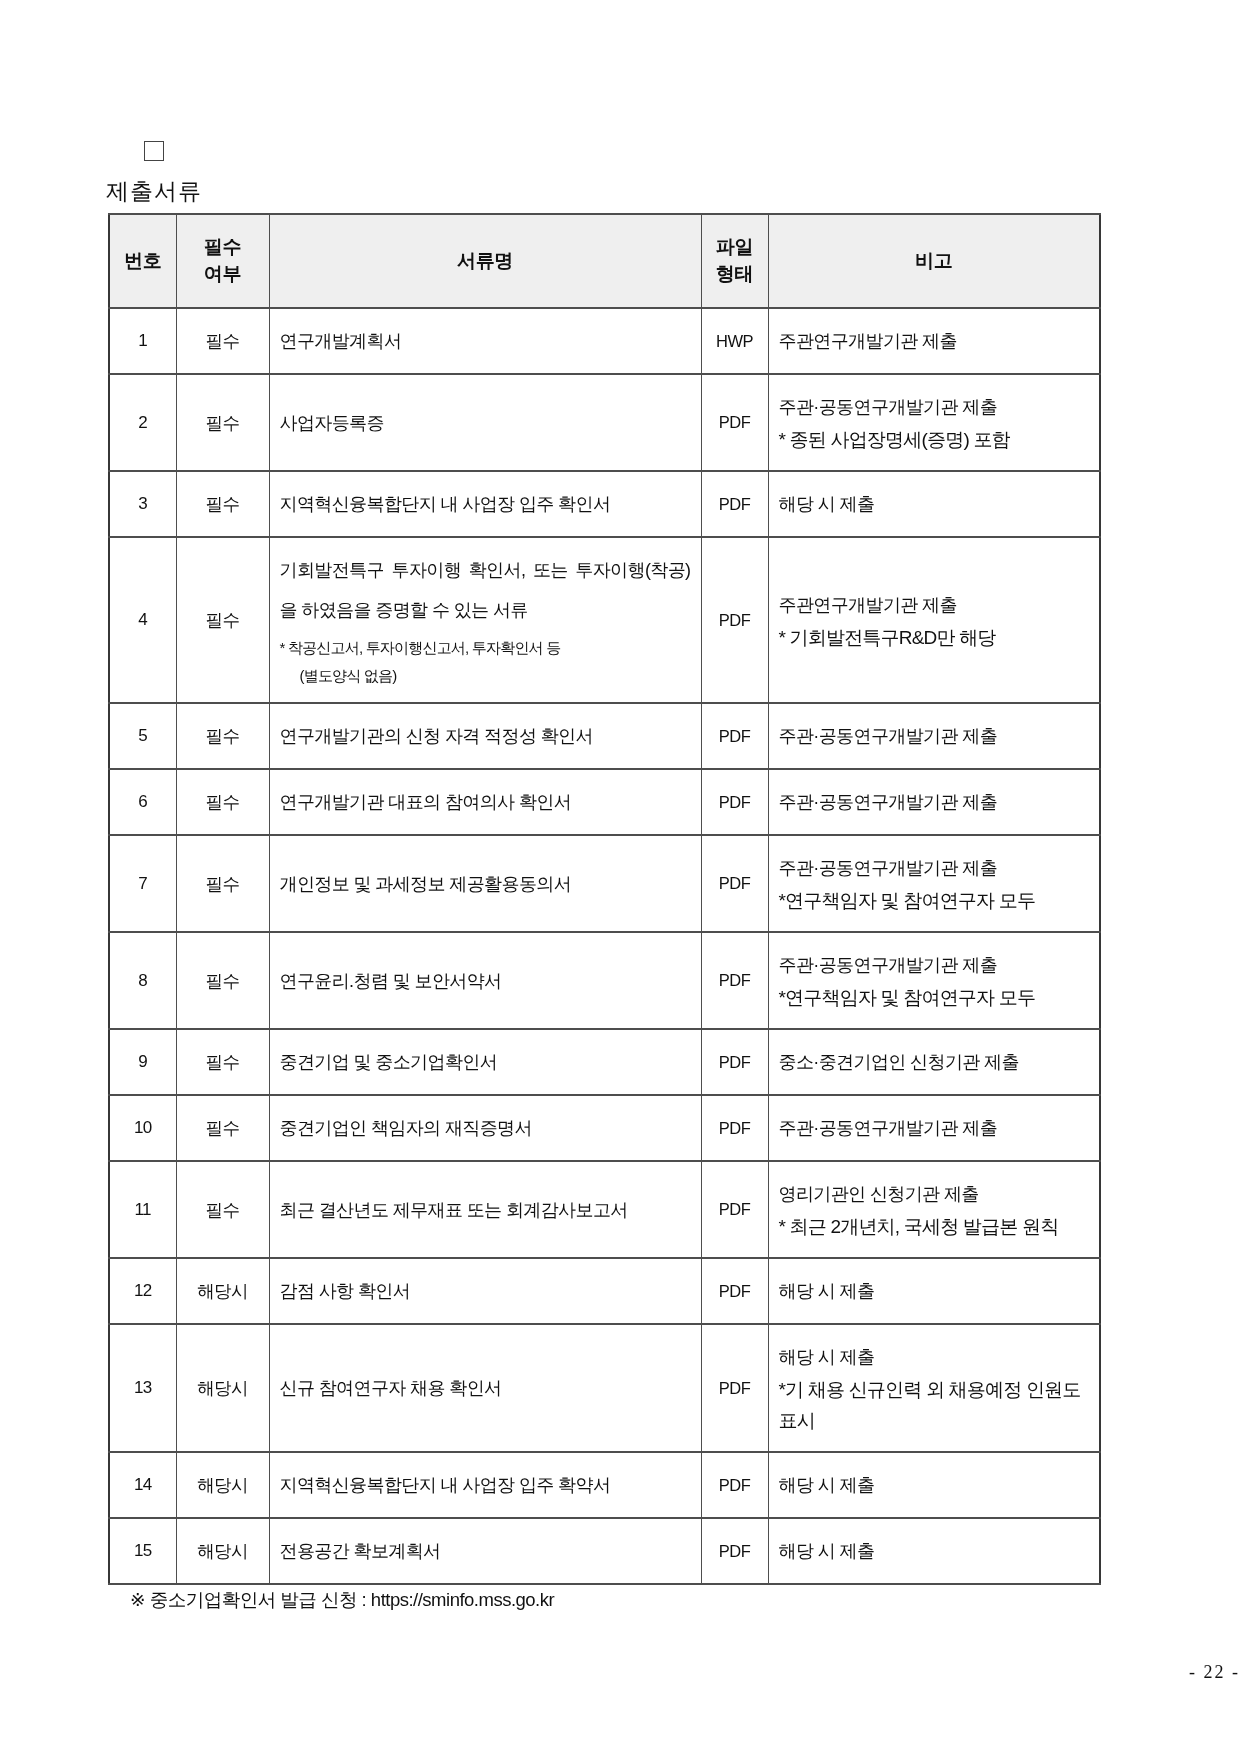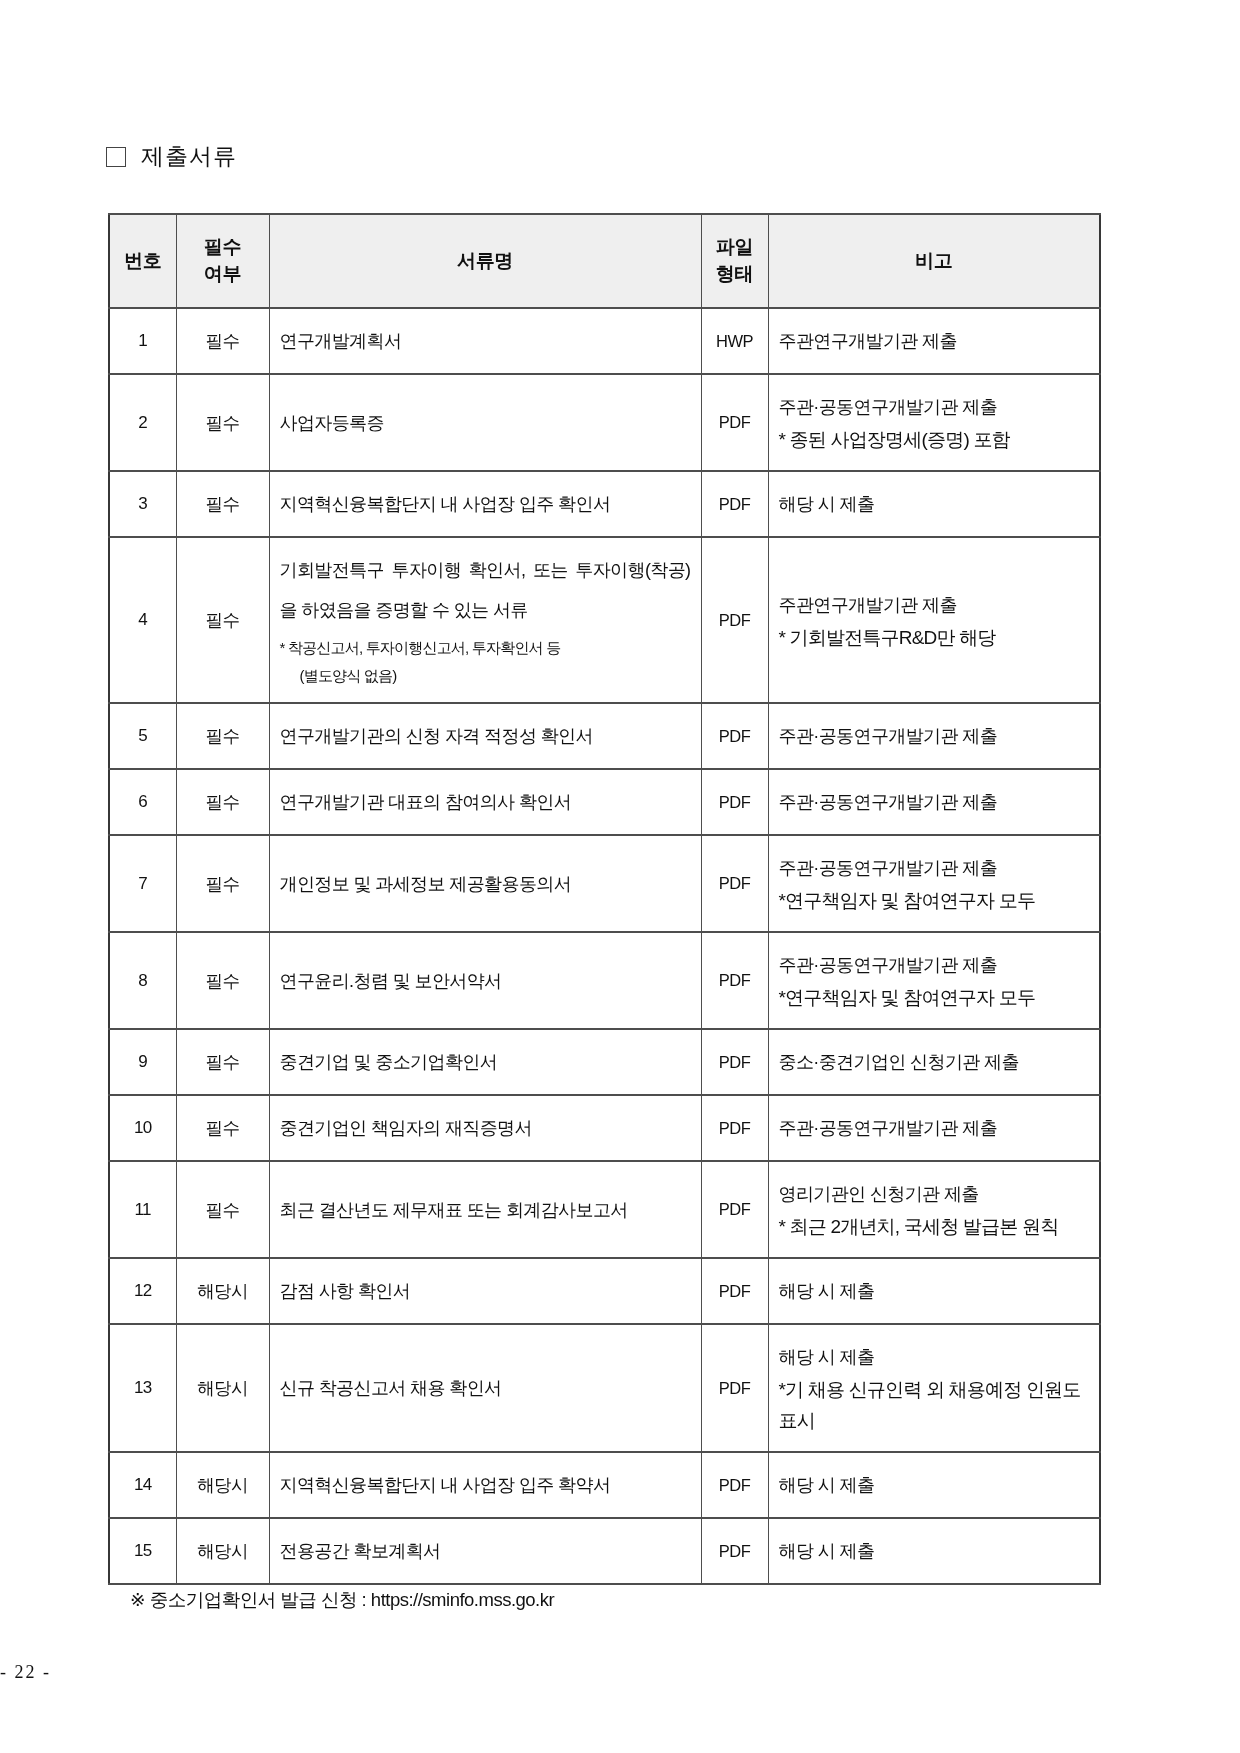--- a/index.html
+++ b/index.html
@@ -2,21 +2,21 @@
 <html lang="ko"><head>
 <meta charset="utf-8">
 <style>
   html,body{margin:0;padding:0}
   body{
     width:1240px;height:1753px;position:relative;background:#ffffff;color:#111;
     font-family:"Liberation Sans","DejaVu Sans",sans-serif;
   }
   .doc-title{
     position:absolute;left:106px;top:126px;display:flex;align-items:center;gap:15px;
-    font-family:Liberation Mono, monospace;font-size:23px;font-weight:400;letter-spacing:1px;
+    font-family:Liberation Mono, monospace;font-size:23px;font-weight:400;letter-spacing:1px;flex-direction:column;
   }
   .square{width:18px;height:18px;border:1.5px solid #444;background:#fff;flex:0 0 auto}
   .doc-table{
     position:absolute;left:108px;top:213px;width:991px;border-collapse:collapse;table-layout:fixed;
     border:2.5px solid #373737;
   }
   .doc-table th,.doc-table td{
     border:1px solid #4e4e4e;border-top-width:2px;border-bottom-width:2px;vertical-align:middle;
   }
   .doc-table th{
@@ -30,21 +30,21 @@
   td.c-file{font-size:16.5px;font-weight:400;letter-spacing:-0.5px}
   td.c-doc{padding:12px 10px}
   td.c-remark{padding:15px 2px 15px 10px}
   .doc-main{line-height:40px;text-align:justify}
   .doc-note{margin-top:4px;font-size:15px;line-height:28px;letter-spacing:-0.8px;white-space:pre-line;padding-left:20px;text-indent:-20px}
   .remark-main{line-height:34px}
   .remark-note{font-size:19px;line-height:31px;letter-spacing:-0.8px}
   .footnotes{position:absolute;left:130px;top:1580px}
   .footnotes p{margin:0;font-size:18.5px;line-height:40px;letter-spacing:-0.5px}
   .page-number{
-    position:absolute;left:0;top:1662px;width:1240px;text-align:left;
+    position:absolute;left:0;top:1662px;width:1240px;text-align:right;
     font-family:"Liberation Serif","DejaVu Serif",serif;font-size:18px;letter-spacing:2px;
   }
 </style>
 </head>
 <body>
 
 <main>
 
   <h1 class="doc-title">
     <span class="square"></span>
@@ -207,21 +207,21 @@
           </td>
           <td class="c-file">PDF</td>
           <td class="c-remark">
             <div class="remark-main">해당 시 제출</div>
           </td>
         </tr>
         <tr>
           <td class="c-no">13</td>
           <td class="c-req">해당시</td>
           <td class="c-doc">
-            <div class="doc-main">신규 착공신고서 채용 확인서</div>
+            <div class="doc-main">신규 참여연구자 채용 확인서</div>
           </td>
           <td class="c-file">PDF</td>
           <td class="c-remark">
             <div class="remark-main">해당 시 제출</div>
             <div class="remark-note">*기 채용 신규인력 외 채용예정 인원도 표시</div>
           </td>
         </tr>
         <tr>
           <td class="c-no">14</td>
           <td class="c-req">해당시</td>

